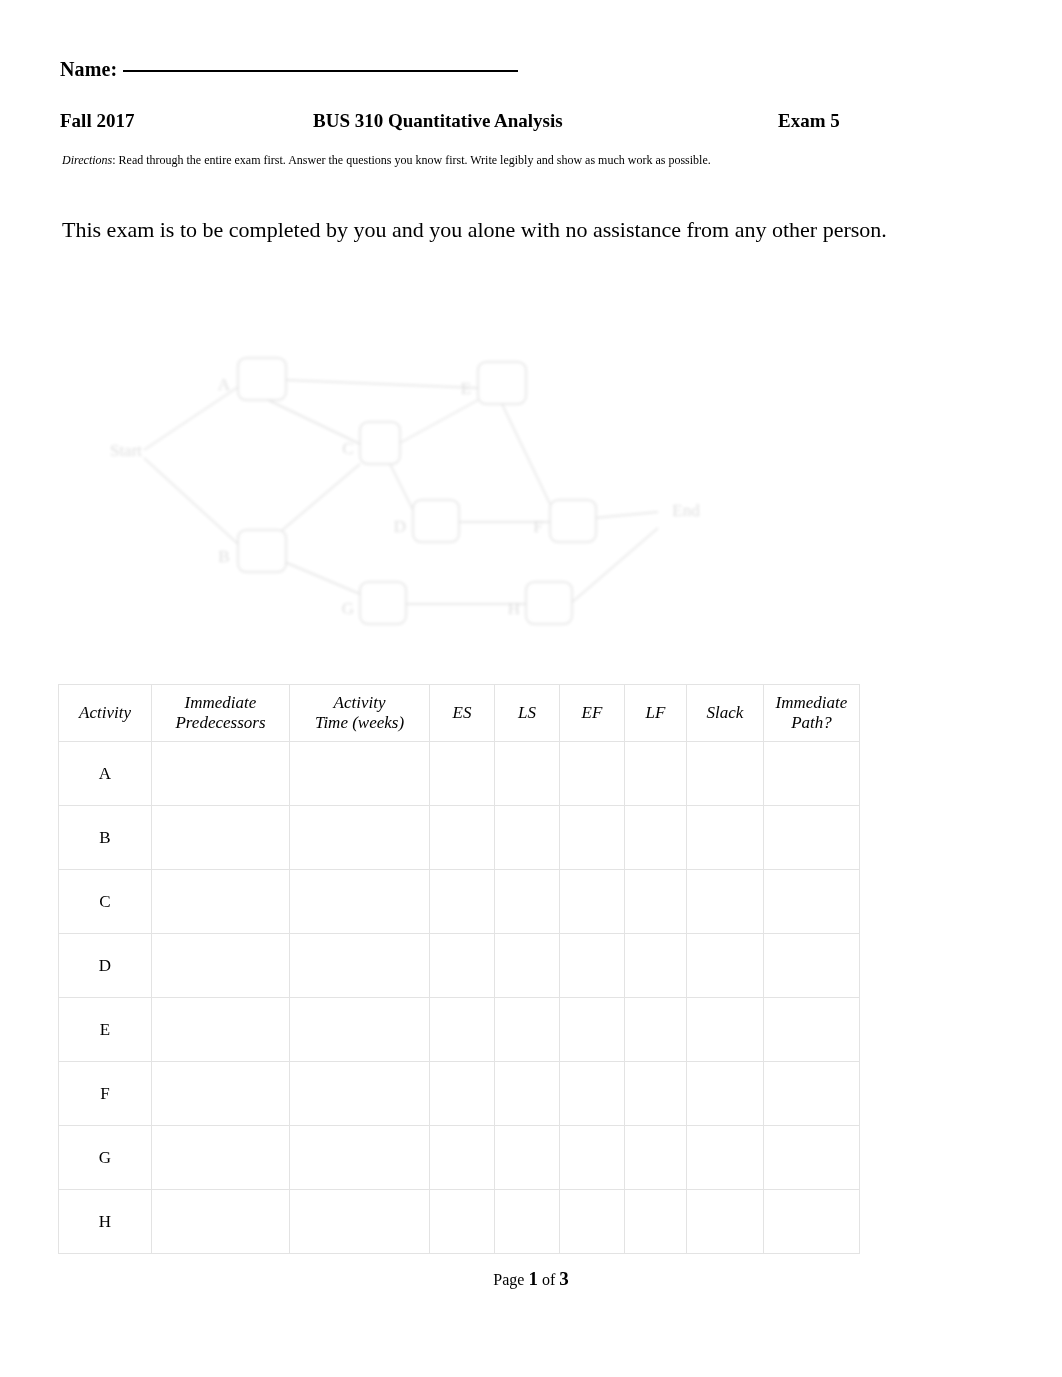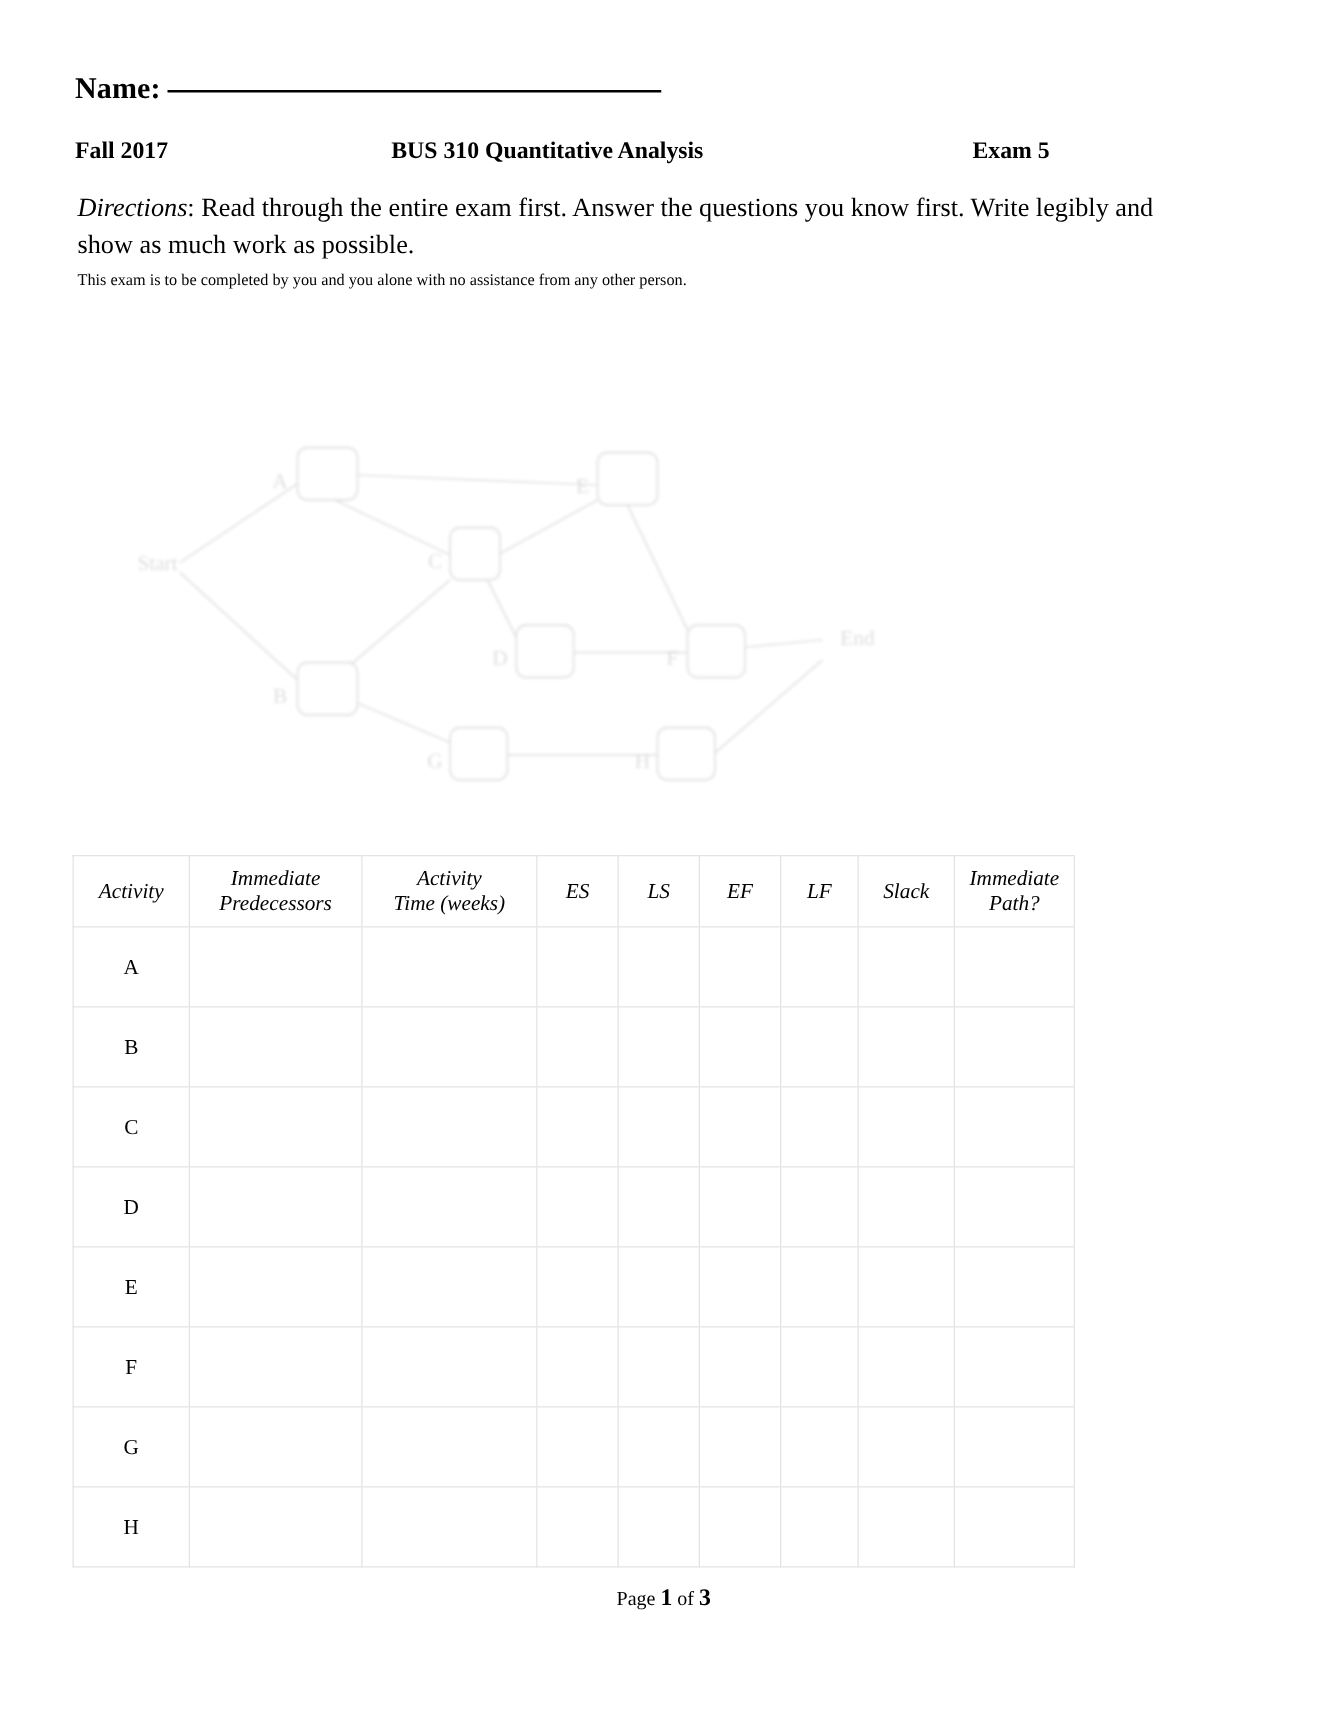--- a/index.html
+++ b/index.html
@@ -20,21 +20,21 @@
     position: absolute;
     inset: 0;
     padding: 0;
   }
 
   
   .name-line {
     position: absolute;
     left: 60px;
     top: 58px;
-    font-size: 24px;
+    font-size: 20px;
     font-weight: bold;
     letter-spacing: 0.1px;
     white-space: nowrap;
   }
   .name-rule {
     display: inline-block;
     border-bottom: 2px solid #000;
     width: 395px;
     margin-left: 6px;
     vertical-align: 4px;
@@ -50,31 +50,31 @@
   }
   .course-row .term { position: absolute; left: 0; top: 0; }
   .course-row .course { position: absolute; left: 253px; top: 0; }
   .course-row .exam { position: absolute; left: 690px; top: 0; margin-left: 28px; }
 
   .directions {
     position: absolute;
     left: 62px;
     top: 152px;
     width: 900px;
-    font-size: 21px;
+    font-size: 12px;
     line-height: 1.38;
   }
   .directions .kw { font-style: italic; }
 
   .honor {
     position: absolute;
     left: 62px;
     top: 215px;
     width: 900px;
-    font-size: 13px;
+    font-size: 22px;
     line-height: 1.38;
   }
 
   .question {
     position: absolute;
     left: 92px;
     top: 273px;
     width: 912px;
     font-size: 17px;
     line-height: 1.36;

